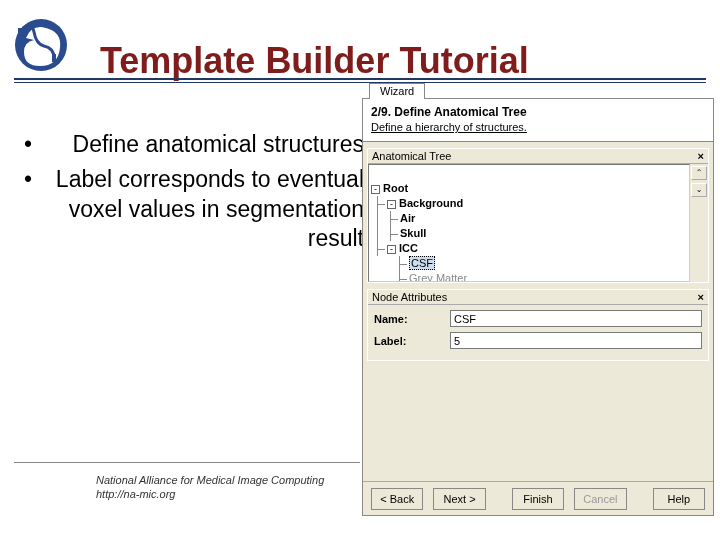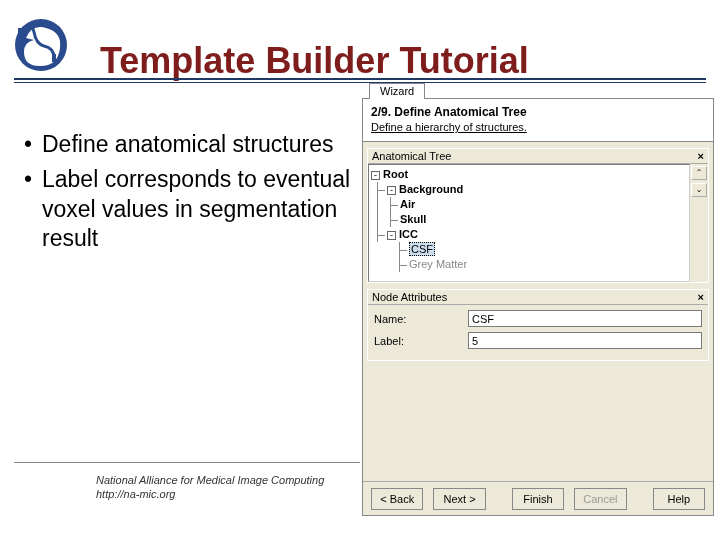--- a/index.html
+++ b/index.html
@@ -17,21 +17,21 @@
   .logo { position: absolute; left: 14px; top: 0; width: 60px; height: 54px; }
   .logo svg { width: 60px; height: 54px; }
   .title {
     position: absolute; left: 100px; top: 22px;
     font-size: 36px; font-weight: bold; color: #7f1d1d;
   }
   .hr1 { position: absolute; left: 14px; right: 14px; top: 78px; height: 2px; background: #203864; }
   .hr2 { position: absolute; left: 14px; right: 14px; top: 82px; height: 1px; background: #203864; }
 
   
-  .bullets { position: absolute; left: 24px; top: 130px; width: 340px; font-size: 23px; line-height: 1.28; }
+  .bullets { position: absolute; left: 24px; top: 130px; width: 340px; font-size: 23px; line-height: 1.28; text-align: right; }
   .bullets li { list-style: none; position: relative; padding-left: 18px; margin-bottom: 6px; }
   .bullets li::before { content: "•"; position: absolute; left: 0; top: 0; }
 
   
   .ftr-line { position: absolute; left: 14px; width: 346px; top: 462px; height: 1px; background: #888; }
   .ftr { position: absolute; left: 96px; top: 474px; font-size: 11px; font-style: italic; color: #333; line-height: 1.25; }
 
   
   .wiz {
     position: absolute; left: 362px; top: 98px; width: 352px; height: 418px;
@@ -59,35 +59,35 @@
     background: #ece9d8; font-size: 11px; padding: 1px 4px;
     display: flex; align-items: center; justify-content: space-between;
     border-bottom: 1px solid #aaa;
   }
   .sec-title .x { font-family: Arial; font-weight: bold; cursor: default; }
 
   .tree-wrap { display: flex; }
   .tree {
     background: #fff; border: 1px inset #ccc;
     height: 118px; flex: 1; overflow: hidden;
-    padding: 2px 2px; font-size: 11px; line-height: 15px;
+    padding: 16px 2px; font-size: 11px; line-height: 15px;
   }
   .tree .row { white-space: pre; }
   .box { display:inline-block; width:9px; height:9px; border:1px solid #666; text-align:center; line-height:7px; font-size:9px; vertical-align: middle; margin-right:3px; background:#fff;}
   .dash { display:inline-block; width:7px; height:1px; background:#888; vertical-align:middle; margin-right:2px;}
   .vbar { display:inline-block; width:1px; height:15px; background:#888; vertical-align:top;}
   .pad { display:inline-block; }
   .sel { background:#cde; border:1px dotted #000; padding:0 1px;}
   .dim { color:#888; }
   .side-btns { width: 18px; padding: 2px 1px; }
   .side-btns .sbtn { width:16px; height:14px; background:#ece9d8; border:1px outset #fff; margin-bottom:3px; font-size:8px; text-align:center; line-height:11px; }
 
   .attrs { padding: 5px 6px 6px 6px; font-size: 11px; }
   .attr-row { display:flex; align-items:center; margin-bottom:5px; }
-  .attr-row .lab { width: 94px; }
+  .attr-row .lab { width: 76px; font-weight: bold; }
   .attr-row input {
     flex: 1; height: 17px; font-size: 11px; padding: 0 3px;
     border: 1px solid #7a7a7a; background: #fff;
     font-family: Tahoma, Arial, sans-serif;
   }
 
   .btnbar {
     position: absolute; left: 0; right: 0; bottom: 0;
     height: 34px; border-top: 1px solid #aaa;
     display: flex; align-items: center; justify-content: flex-start;

